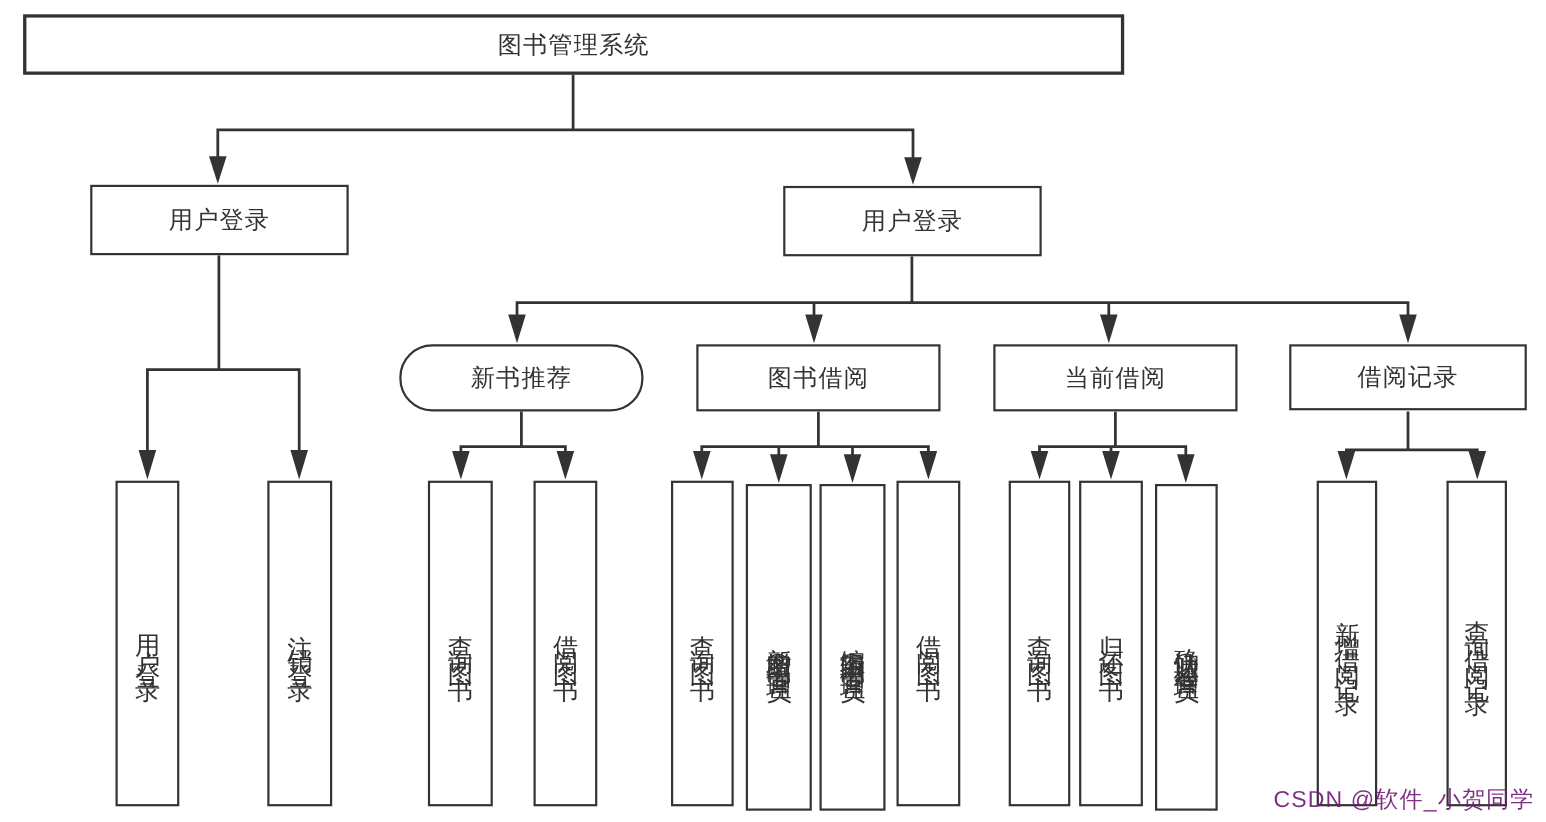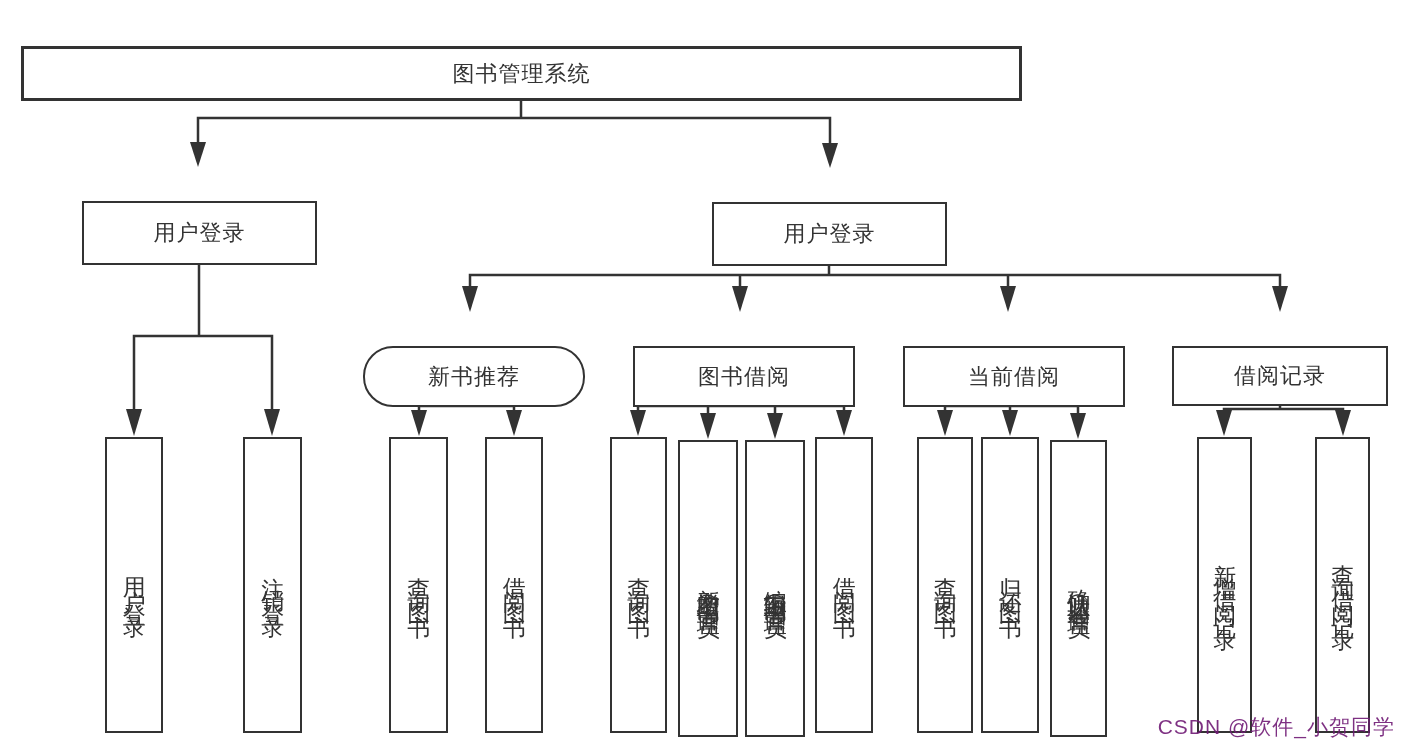--- a/index.html
+++ b/index.html
@@ -16,21 +16,21 @@
     position: absolute;
     box-sizing: border-box;
     background: #ffffff;
     border: 2.5px solid #333333;
     color: #333333;
     display: flex;
     align-items: center;
     justify-content: center;
   }
   .root-node { border-width: 3px; }
-  .h-node { font-size: 22px; letter-spacing: 1px; margin-top: 33px; }
+  .h-node { font-size: 22px; letter-spacing: 1px; }
   .v-node .vtxt {
     writing-mode: vertical-rl;
     text-orientation: mixed;
     font-size: 23px;
     letter-spacing: 13px;
     line-height: 1.1;
     white-space: nowrap;
   }
   .v-node.dense .vtxt { letter-spacing: 4px; }
   .watermark {

